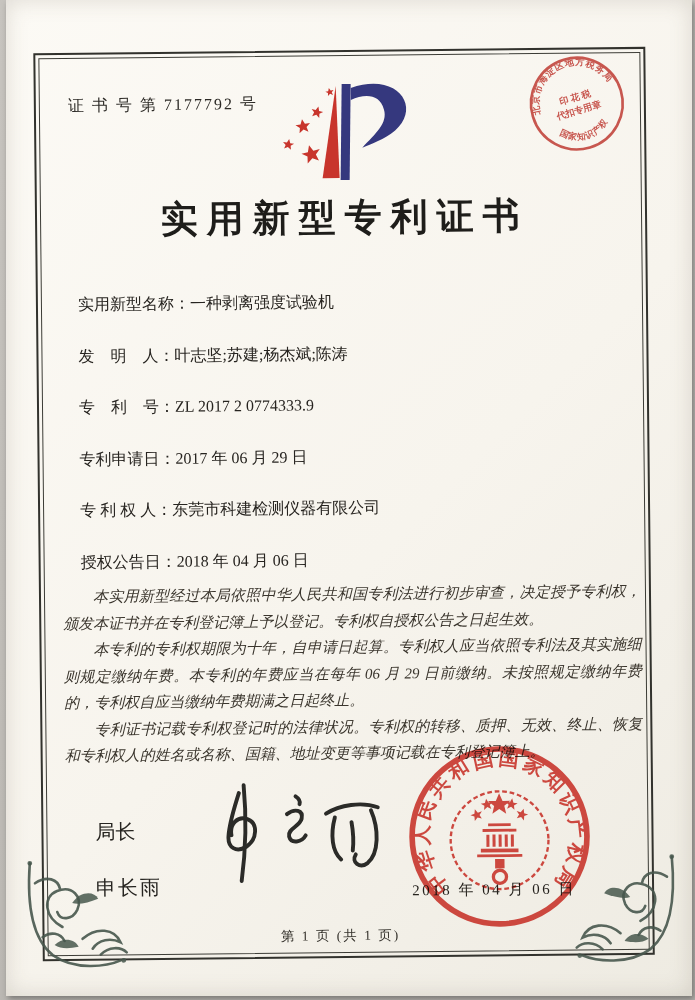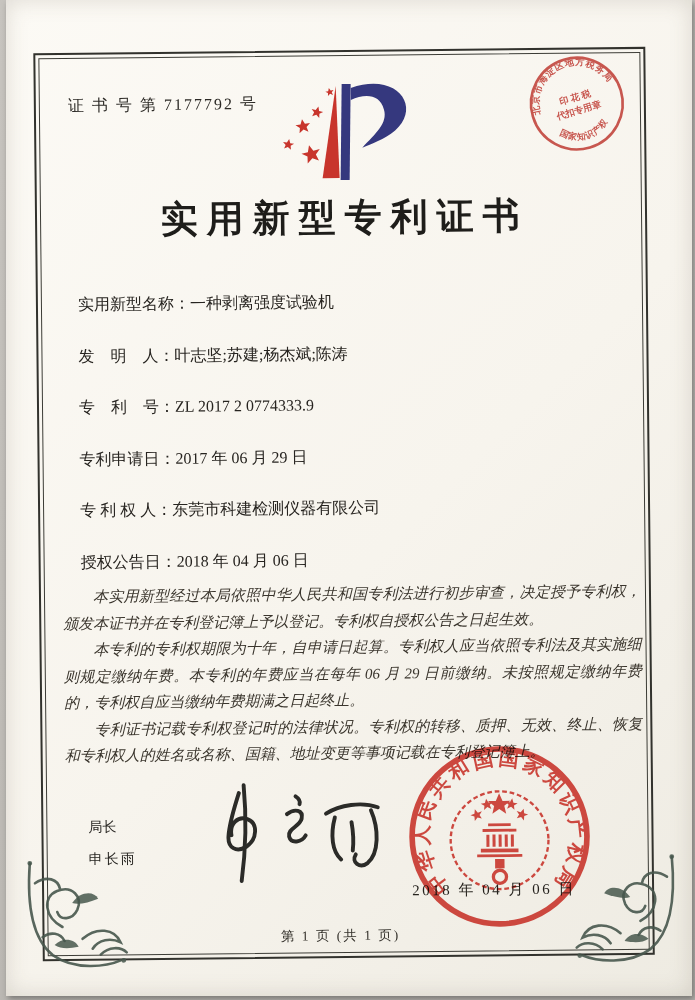--- a/index.html
+++ b/index.html
@@ -17,23 +17,23 @@
   .logo{position:absolute;left:276px;top:72px;width:152px;height:120px;}
   .title{position:absolute;left:0;top:193px;width:695px;text-align:center;
          font-size:37px;font-weight:700;letter-spacing:9px;color:#1e1d1a;}
   .fields{position:absolute;left:80px;top:292px;width:540px;}
   .frow{height:51.5px;font-size:16px;color:#272420;white-space:nowrap;}
   .flabel{display:inline-block;}
   .fvalue{display:inline-block;}
   .paras{position:absolute;left:62px;top:581px;width:578px;font-size:15px;
          line-height:26.5px;color:#3a352d;font-style:italic;text-align:justify;}
   .paras p{margin:0;text-indent:2em;}
-  .signer{position:absolute;left:85px;top:816px;font-size:14px;color:#262420;
+  .signer{position:absolute;left:92px;top:816px;font-size:20px;color:#262420;
           font-family:"Liberation Sans","DejaVu Sans",sans-serif;}
-  .signer .nm{margin-top:14px;letter-spacing:2px;}
+  .signer .nm{margin-top:29px;letter-spacing:2px;}
   .sig{position:absolute;left:182px;top:778px;width:215px;height:108px;}
   .seal{position:absolute;left:402px;top:744px;width:188px;height:188px;
         mix-blend-mode:multiply;opacity:.9;}
   .seal-date{position:absolute;left:408px;top:882px;font-size:15px;letter-spacing:2.5px;
              color:#26231e;z-index:0;}
   .stamp{position:absolute;left:531px;top:56px;width:100px;height:100px;
          transform:rotate(-16deg);mix-blend-mode:multiply;opacity:.85;}
   .footer{position:absolute;left:0;top:927px;width:672px;text-align:center;
           font-size:13.5px;letter-spacing:2px;color:#33302a;}
   .orn{position:absolute;width:142px;height:132px;}

